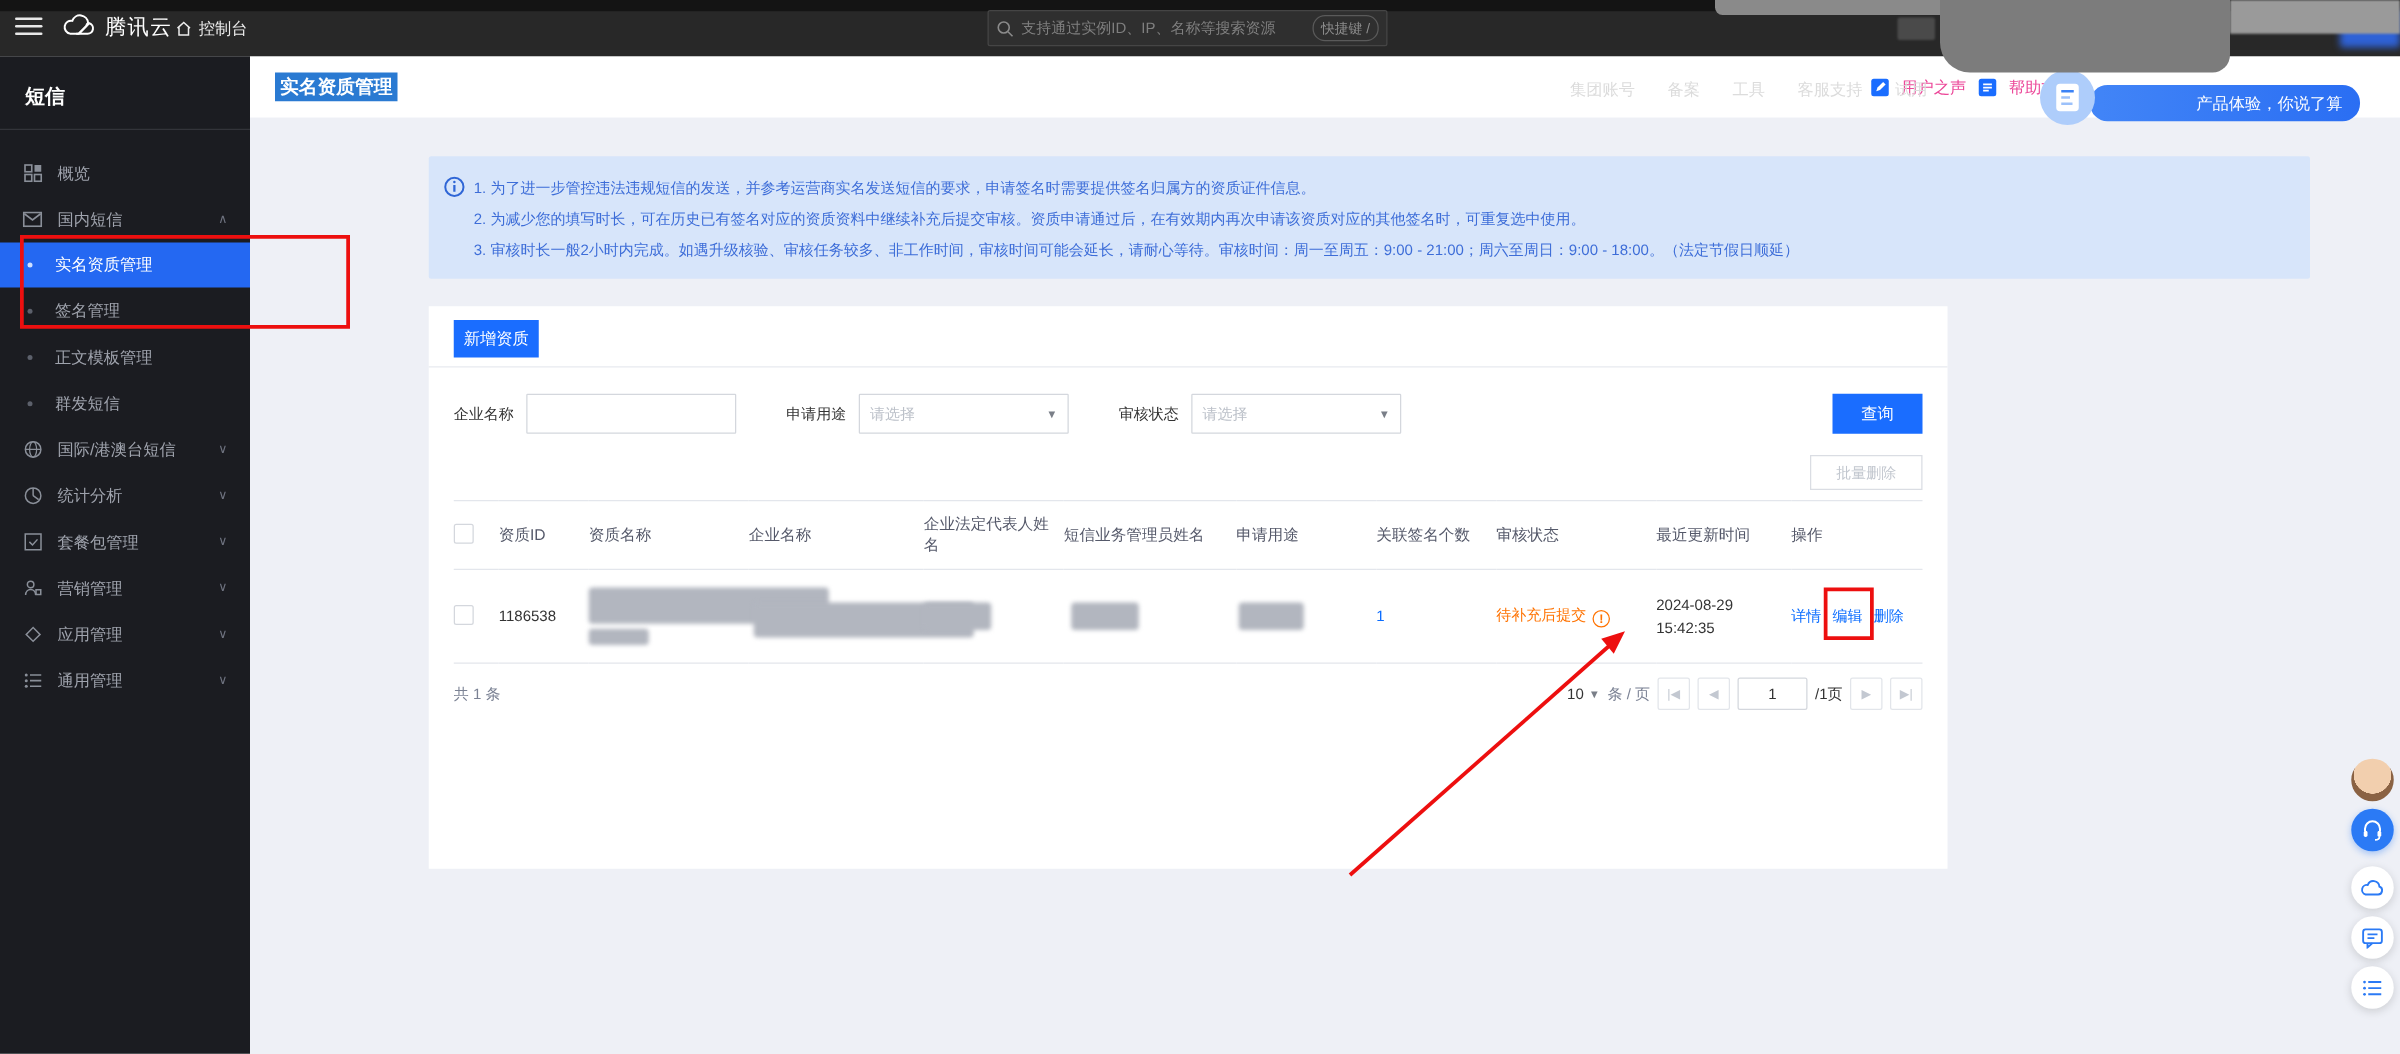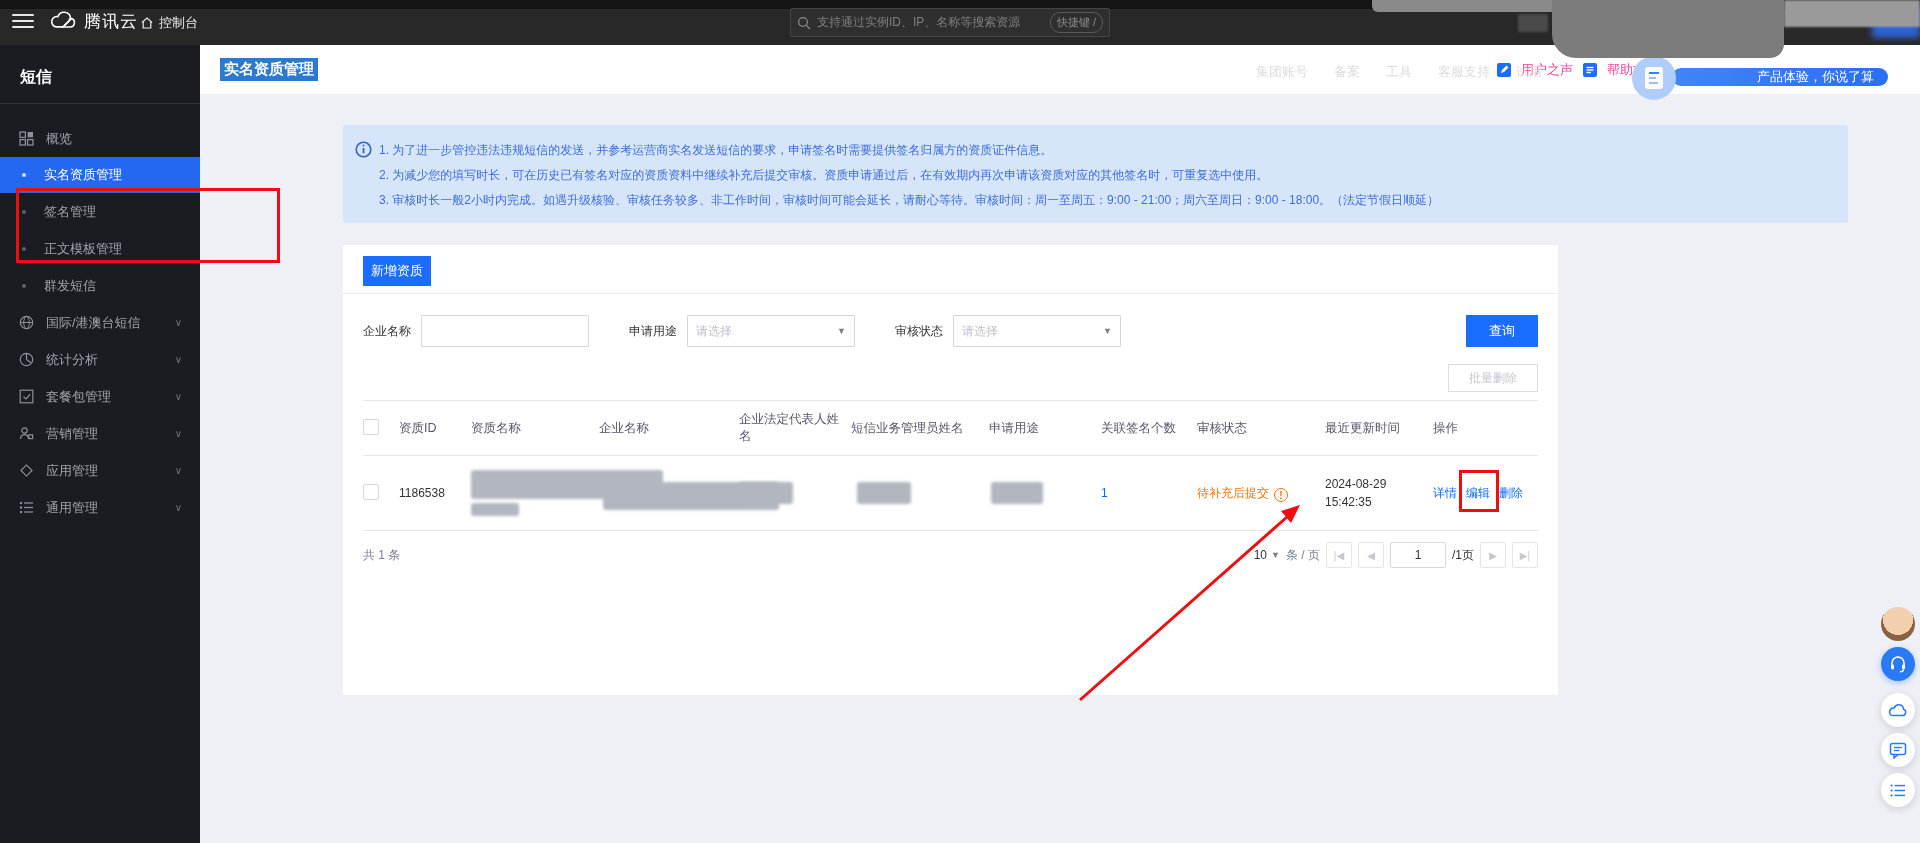--- a/index.html
+++ b/index.html
@@ -45,21 +45,21 @@
   .side-item.sel { background:#2468f2; color:#ffffff; height:36px; }
   .side-item.sel .dot { background:#cfe0ff; }
 
   
   .pageheader { position:absolute; left:200px; top:45px; width:1720px; height:49px; background:#fff; z-index:10; }
   .ptitle { position:absolute; left:20px; top:13px; font-size:15px; font-weight:bold; color:#fff;
     background:#2a7ad2; padding:2px 4px; }
   .hlink { position:absolute; top:16px; display:flex; align-items:center; gap:9px; color:#ec4899; font-size:13px; cursor:pointer; }
   .hlink.voice { left:1296px; }
   .hlink.docs { left:1382px; }
-  .exp-pill { position:absolute; left:1472px; top:23px; width:216px; height:18px; background:linear-gradient(90deg,#4285f7,#2a6ef3);
+  .exp-pill { position:absolute; left:1472px; top:23px; width:216px; height:29px; background:linear-gradient(90deg,#4285f7,#2a6ef3);
     border-radius:14px; color:#fff; font-size:13px; display:flex; align-items:center; justify-content:flex-end;
     padding-right:14px; cursor:pointer; }
   .exp-badge { position:absolute; left:1432px; top:11px; width:44px; height:44px; background:#aecdfb; border-radius:50%;
     display:flex; align-items:center; justify-content:center; }
 
   
   .content { position:absolute; left:200px; top:94px; width:1720px; height:749px; background:#eef0f6; }
   .notice { position:absolute; left:143px; top:31px; width:1505px; height:98px; background:#d7e5fa; border-radius:2px;
     color:#3d6dd8; display:flex; padding:13px 16px 0 12px; }
   .notice .nicon { flex:0 0 24px; padding-top:3px; }
@@ -174,20 +174,30 @@
     <div class="side-item">
       <span class="ic">
         <svg width="15" height="15" viewBox="0 0 15 15">
             <rect x="1" y="1" width="5.4" height="5.4" fill="none" stroke="#8a8f99" stroke-width="1.3"></rect>
             <rect x="8.6" y="1" width="5.4" height="5.4" fill="#8a8f99"></rect>
             <rect x="1" y="8.6" width="5.4" height="5.4" fill="none" stroke="#8a8f99" stroke-width="1.3"></rect>
             <rect x="8.6" y="8.6" width="5.4" height="5.4" fill="none" stroke="#8a8f99" stroke-width="1.3"></rect>
           </svg>
       </span>
       <span>概览</span>
+    </div>
+    <div class="side-item">
+      <span class="ic">
+        <svg width="16" height="13" viewBox="0 0 16 13">
+            <rect x="1" y="1" width="14" height="11" fill="none" stroke="#8a8f99" stroke-width="1.3"></rect>
+            <path d="M1.5 2 8 7l6.5-5" fill="none" stroke="#8a8f99" stroke-width="1.3"></path>
+          </svg>
+      </span>
+      <span>国内短信</span>
+      <span class="chev">∧</span>
     </div>
     <div class="side-item sub sel">
       <span class="dot"></span>
       <span>实名资质管理</span>
     </div>
     <div class="side-item sub">
       <span class="dot"></span>
       <span>签名管理</span>
     </div>
     <div class="side-item sub">

